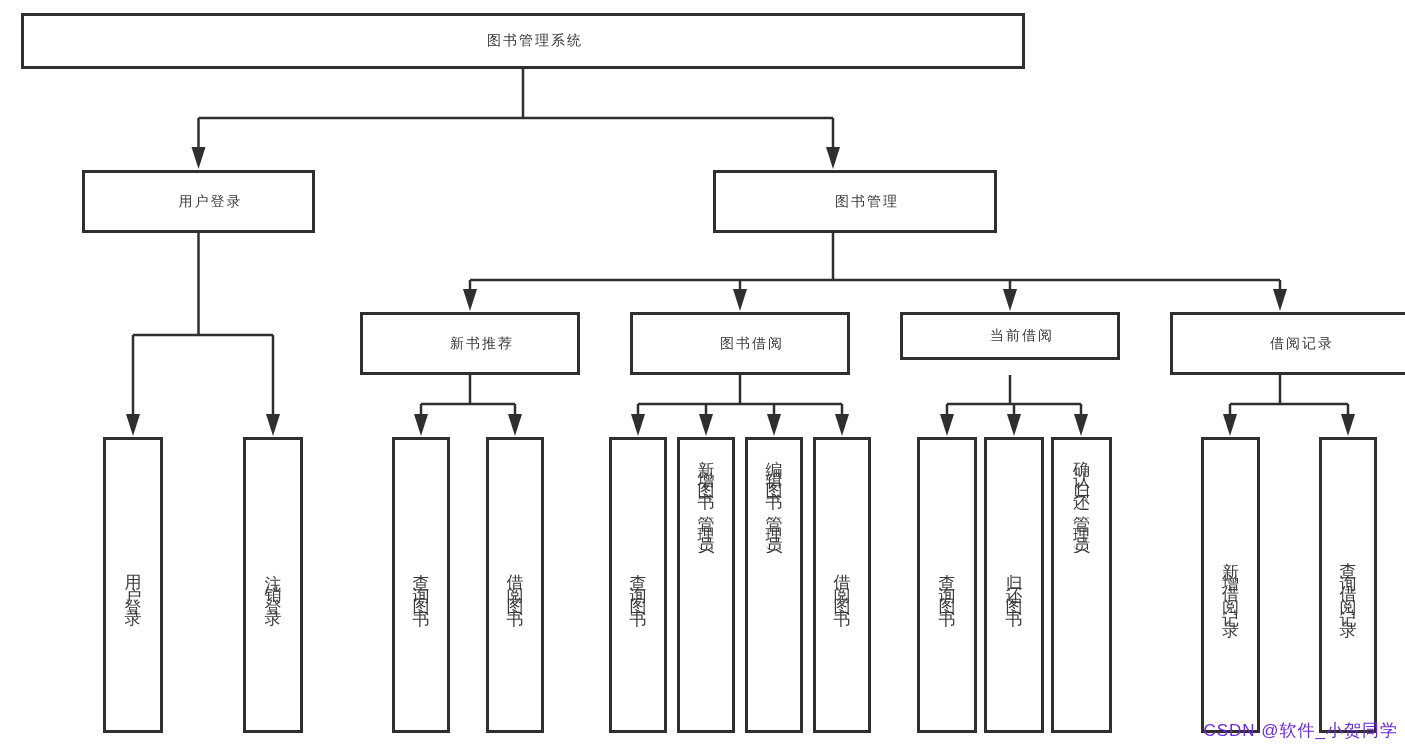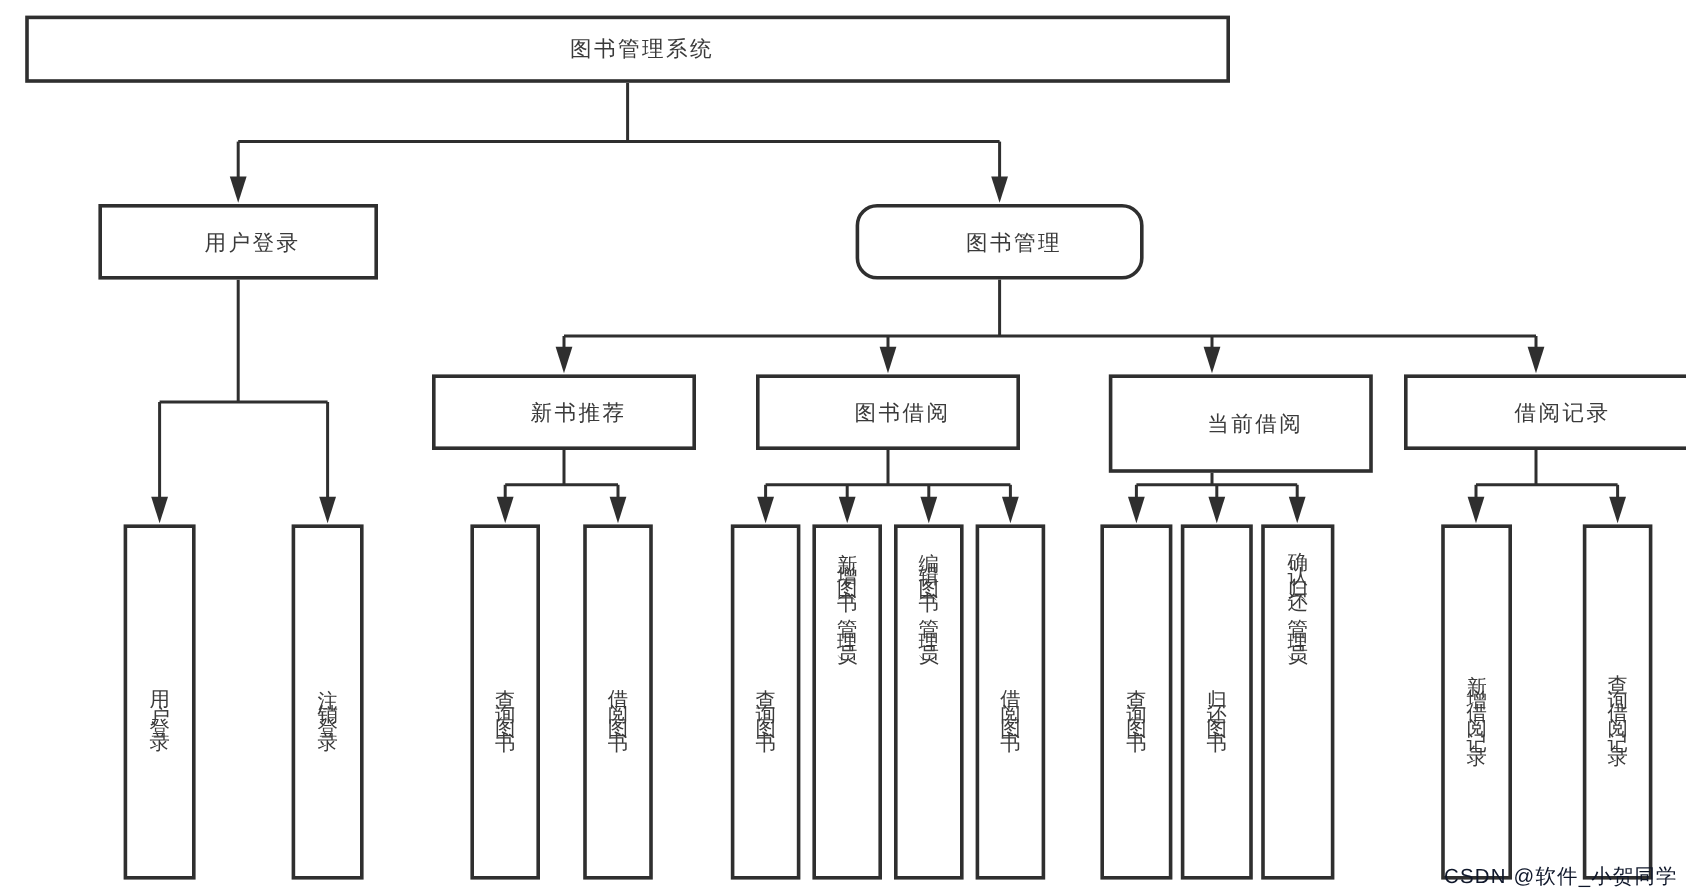--- a/index.html
+++ b/index.html
@@ -5,30 +5,30 @@
   html,body{margin:0;padding:0;background:#ffffff;}
   .stage{
     position:relative;width:1405px;height:747px;background:#ffffff;overflow:hidden;
     font-family:"Liberation Sans","DejaVu Sans",sans-serif;color:#3a3a3a;
   }
   svg.wires{position:absolute;left:0;top:0;width:1405px;height:747px;z-index:0;}
   .node{
     position:absolute;background:#ffffff;border:3px solid #2f2f2f;box-sizing:border-box;
     display:flex;align-items:center;justify-content:center;z-index:1;
   }
-  .node.h{font-size:18px;letter-spacing:2px;white-space:nowrap;padding-left:24px;}
+  .node.h{font-size:14px;letter-spacing:2px;white-space:nowrap;padding-left:24px;}
   .v-text{
     writing-mode:vertical-rl;text-orientation:mixed;
     font-size:17px;line-height:1;letter-spacing:12px;
   }
   .node.tall{align-items:flex-start;padding-top:7px;}
   .node.tall .v-text{letter-spacing:11px;}
   .watermark{
     position:absolute;right:7px;bottom:5px;z-index:2;
-    font-size:17px;color:#0f172a;letter-spacing:1px;white-space:nowrap;margin-left:13px;
+    font-size:17px;color:#6d28d9;letter-spacing:1px;white-space:nowrap;margin-left:13px;
   }
 </style>
 </head>
 <body>
 
 <div class="stage">
 
   <svg class="wires" viewBox="0 0 1405 747" xmlns="http://www.w3.org/2000/svg">
     <g stroke="#2f2f2f" stroke-width="2.5" fill="none">
 
@@ -91,25 +91,25 @@
       <path d="M1014 436 l-7 -22 h14 z"></path>
       <path d="M1081 436 l-7 -22 h14 z"></path>
       <path d="M1230 436 l-7 -22 h14 z"></path>
       <path d="M1348 436 l-7 -22 h14 z"></path>
     </g>
   </svg>
 
   <div class="node h" style="left:21px;top:13px;width:1004px;height:56px;">图书管理系统</div>
 
   <div class="node h" style="left:82px;top:170px;width:233px;height:63px;">用户登录</div>
-  <div class="node h" style="left:713px;top:170px;width:240px;height:63px;border-radius:18px;">图书管理</div>
+  <div class="node h" style="left:713px;top:170px;width:284px;height:63px;">图书管理</div>
 
   <div class="node h" style="left:630px;top:312px;width:220px;height:63px;">图书借阅</div>
   <div class="node h" style="left:360px;top:312px;width:220px;height:63px;">新书推荐</div>
-  <div class="node h" style="left:924px;top:312px;width:220px;height:82px;">当前借阅</div>
+  <div class="node h" style="left:900px;top:312px;width:220px;height:48px;">当前借阅</div>
   <div class="node h" style="left:1170px;top:312px;width:240px;height:63px;">借阅记录</div>
 
   <div class="node" style="left:103px;top:437px;width:60px;height:296px;">
     <span class="v-text">用户登录</span>
   </div>
   <div class="node" style="left:243px;top:437px;width:60px;height:296px;">
     <span class="v-text">注销登录</span>
   </div>
 
   <div class="node" style="left:392px;top:437px;width:58px;height:296px;">

